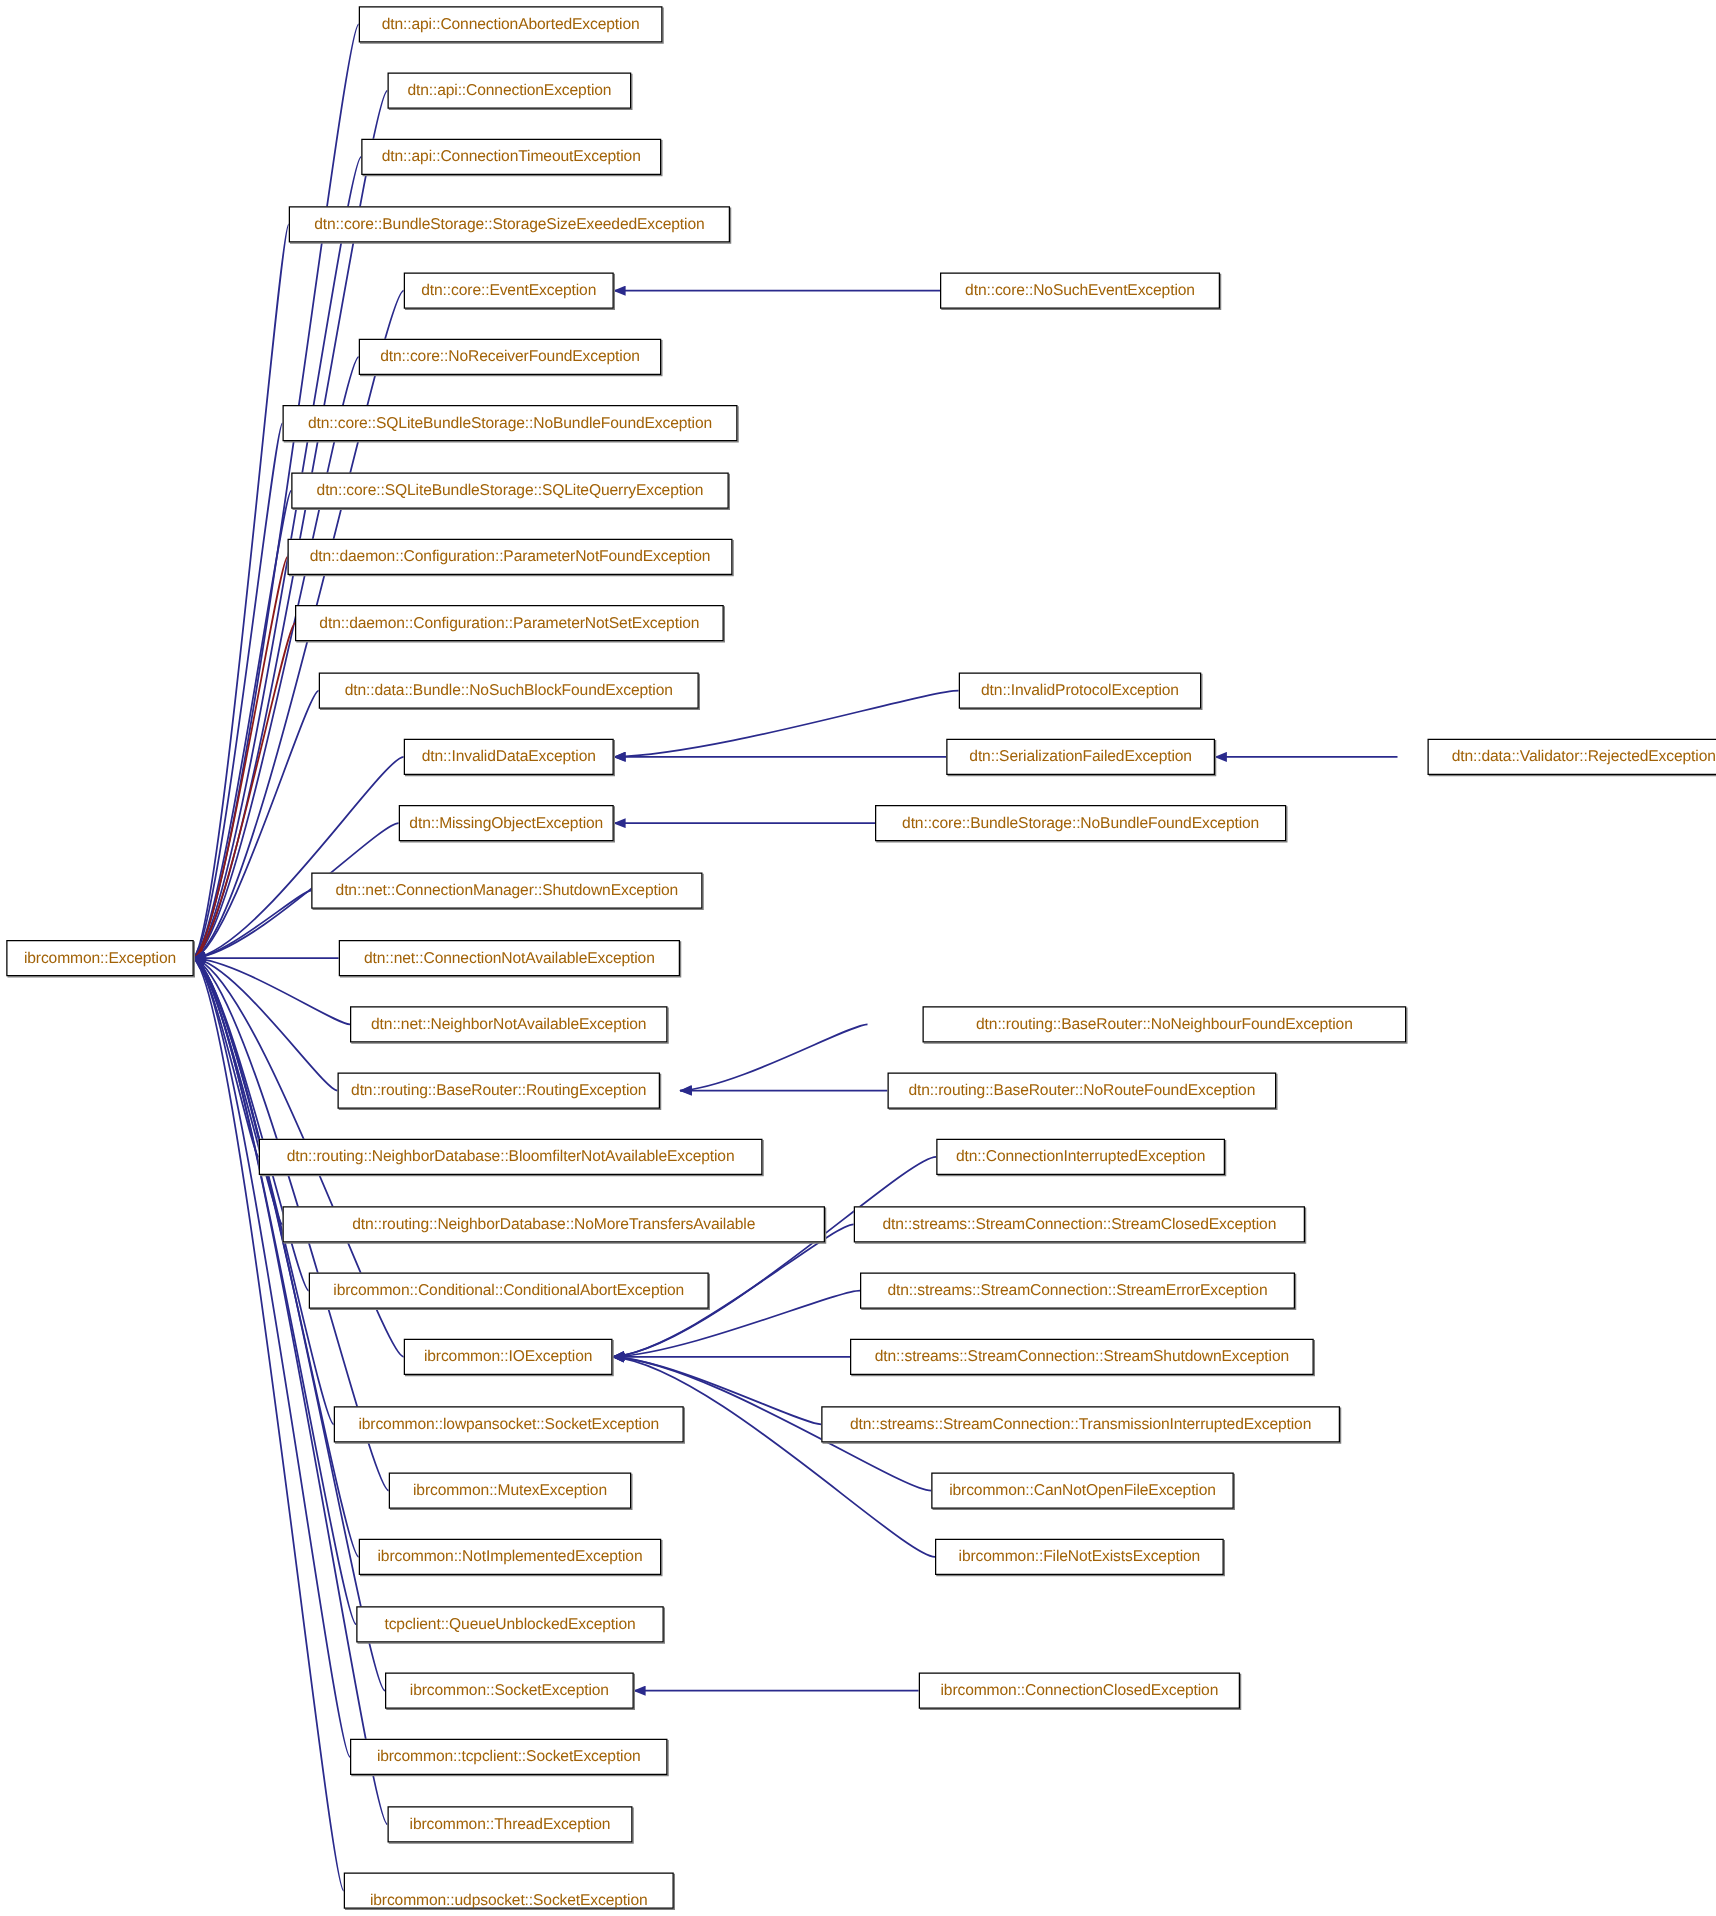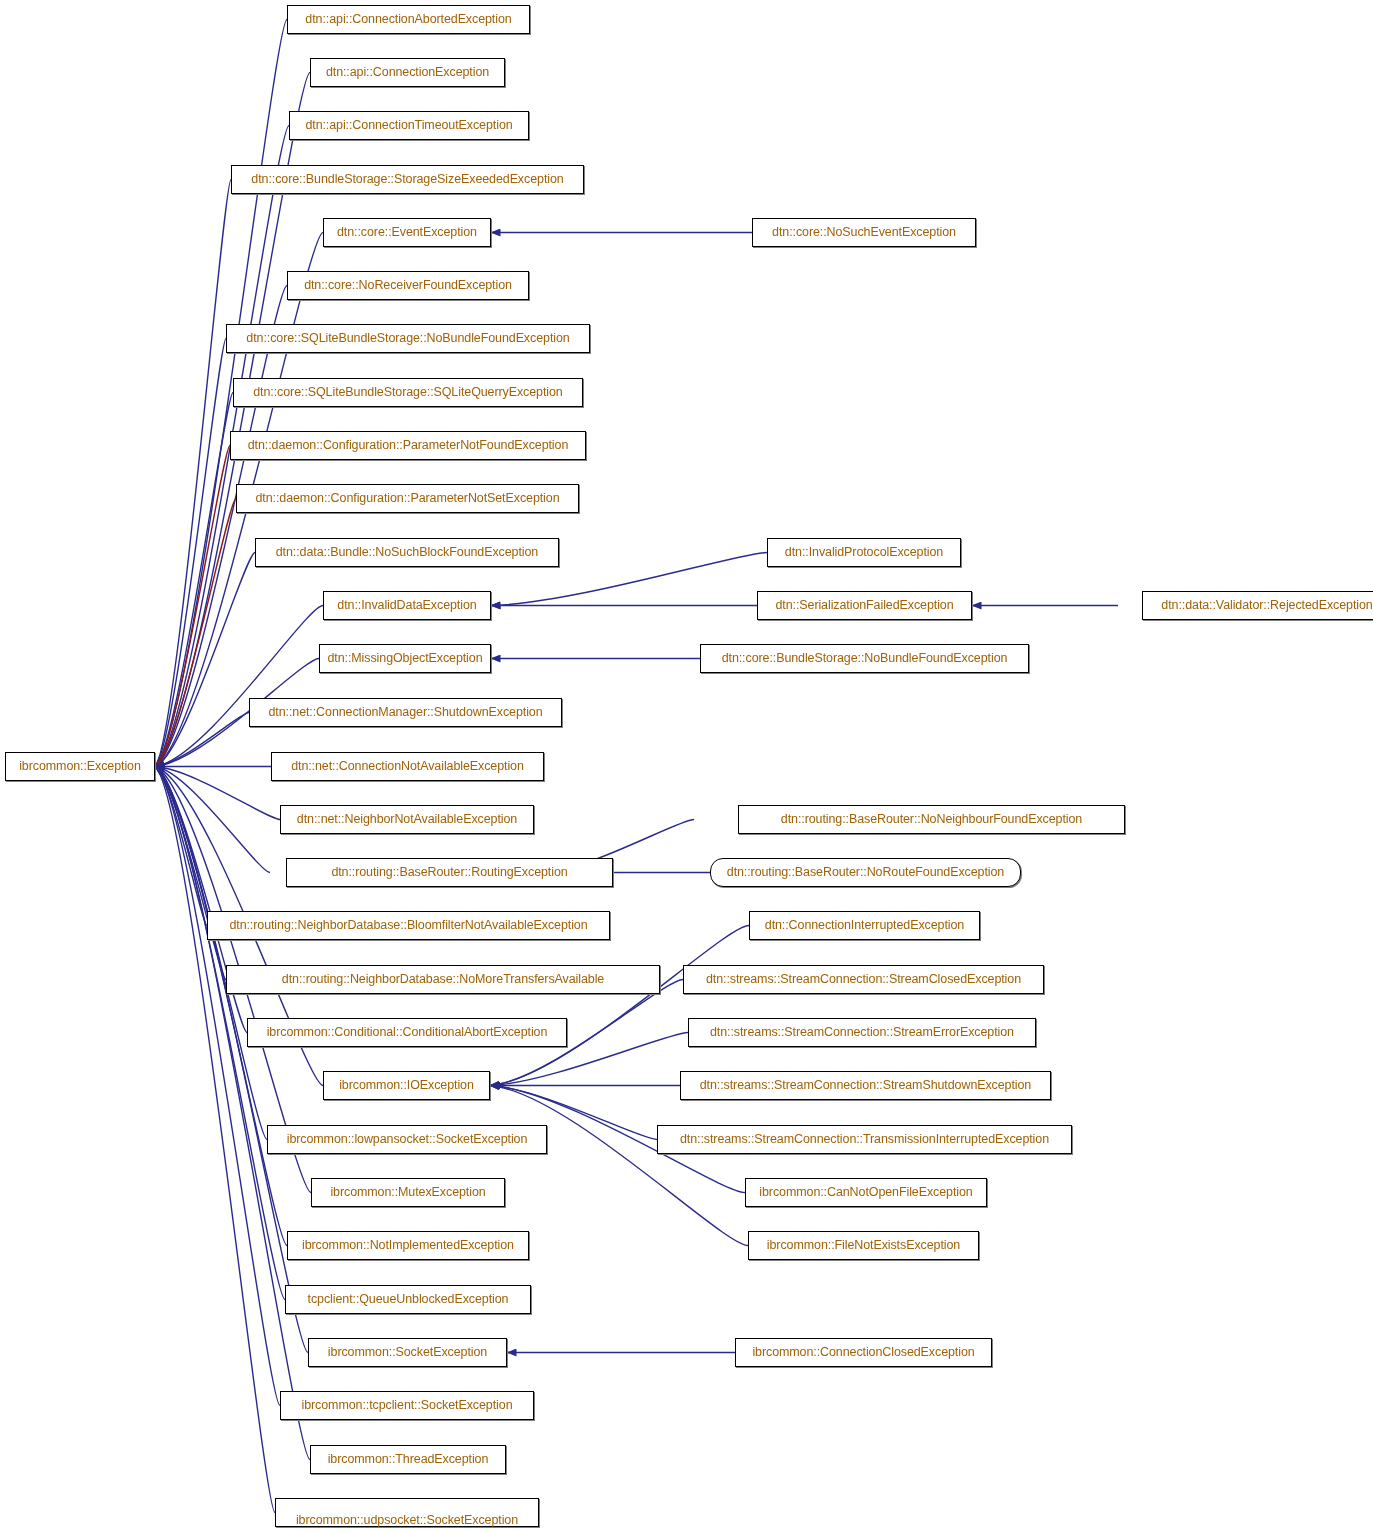--- a/index.html
+++ b/index.html
@@ -147,21 +147,21 @@
       </div>
       <div class="node" style="left: 249px; top: 698px; width: 313px;">
         <span class="lbl">dtn::net::ConnectionManager::ShutdownException</span>
       </div>
       <div class="node" style="left: 271px; top: 752px; width: 273px;">
         <span class="lbl">dtn::net::ConnectionNotAvailableException</span>
       </div>
       <div class="node" style="left: 280px; top: 805px; width: 254px;">
         <span class="lbl">dtn::net::NeighborNotAvailableException</span>
       </div>
-      <div class="node" style="left: 270px; top: 858px; width: 327px; margin-left: 16px;">
+      <div class="node" style="left: 270px; top: 858px; width: 258px;">
         <span class="lbl">dtn::routing::BaseRouter::RoutingException</span>
       </div>
       <div class="node" style="left: 207px; top: 911px; width: 403px;">
         <span class="lbl">dtn::routing::NeighborDatabase::BloomfilterNotAvailableException</span>
       </div>
       <div class="node" style="left: 226px; top: 965px; width: 434px; text-align: center;">
         <span class="lbl">dtn::routing::NeighborDatabase::NoMoreTransfersAvailable</span>
       </div>
       <div class="node" style="left: 247px; top: 1018px; width: 320px;">
         <span class="lbl">ibrcommon::Conditional::ConditionalAbortException</span>
@@ -204,21 +204,21 @@
       </div>
       <div class="node" style="left: 700px; top: 644px; width: 329px;">
         <span class="lbl">dtn::core::BundleStorage::NoBundleFoundException</span>
       </div>
       <div class="node" style="left: 1142px; top: 591px; width: 250px;">
         <span class="lbl">dtn::data::Validator::RejectedException</span>
       </div>
       <div class="node" style="left: 694px; top: 805px; width: 387px; margin-left: 44px;">
         <span class="lbl">dtn::routing::BaseRouter::NoNeighbourFoundException</span>
       </div>
-      <div class="node" style="left: 710px; top: 858px; width: 311px; border-radius: 13px;">
+      <div class="node" style="left: 710px; top: 858px; width: 311px;">
         <span class="lbl">dtn::routing::BaseRouter::NoRouteFoundException</span>
       </div>
       <div class="node" style="left: 749px; top: 911px; width: 231px;">
         <span class="lbl">dtn::ConnectionInterruptedException</span>
       </div>
       <div class="node" style="left: 683px; top: 965px; width: 361px;">
         <span class="lbl">dtn::streams::StreamConnection::StreamClosedException</span>
       </div>
       <div class="node" style="left: 688px; top: 1018px; width: 348px;">
         <span class="lbl">dtn::streams::StreamConnection::StreamErrorException</span>

